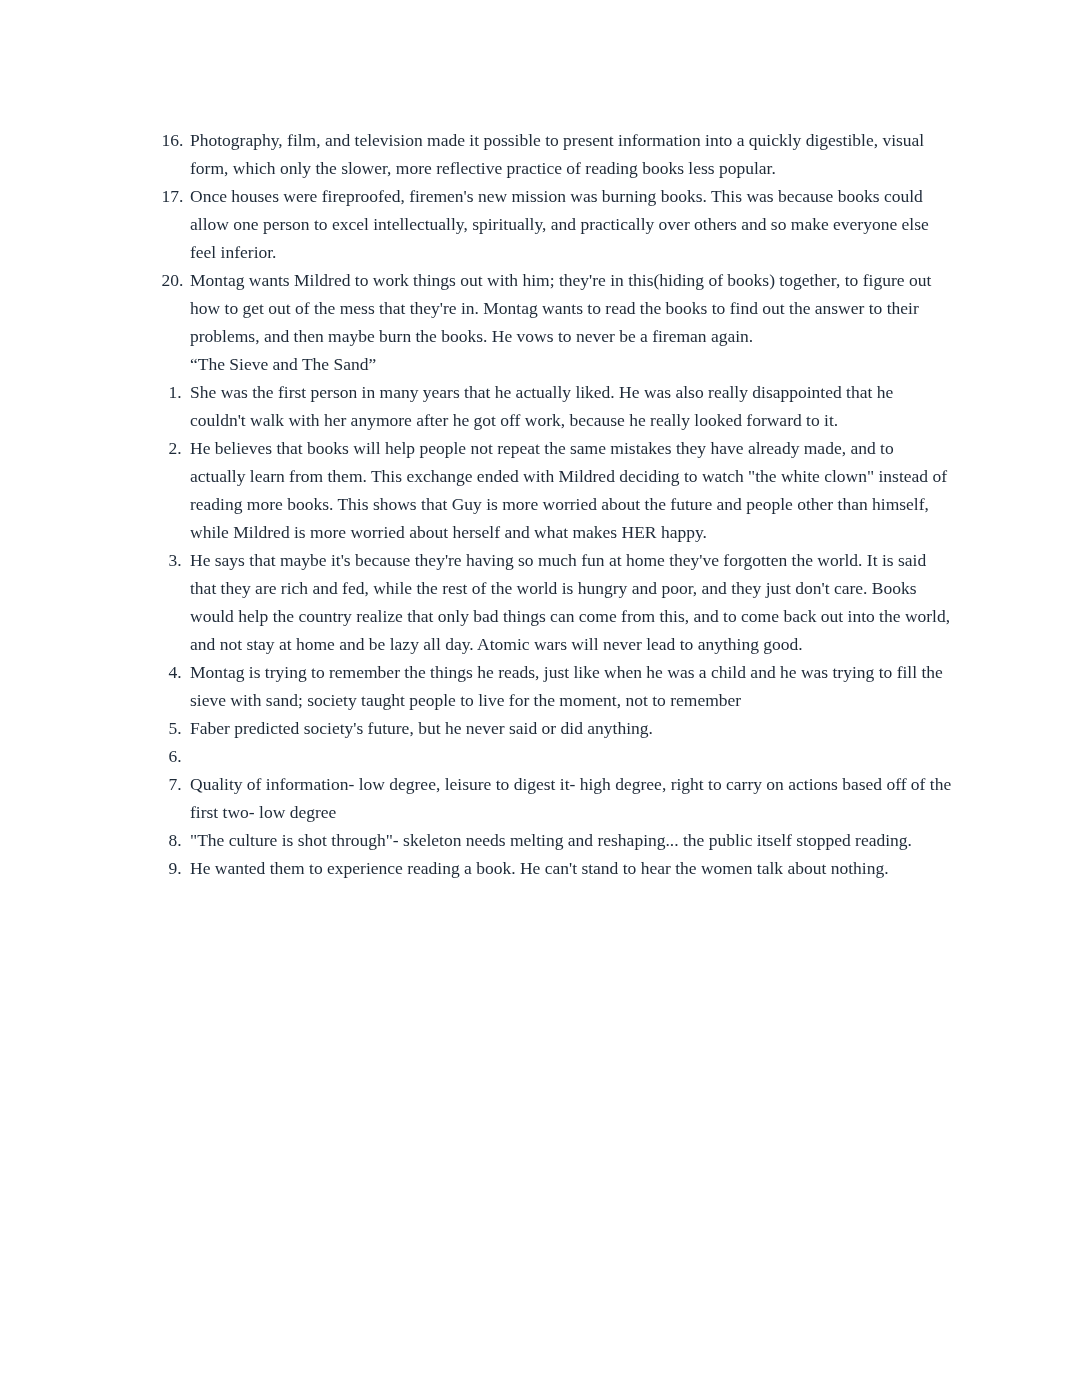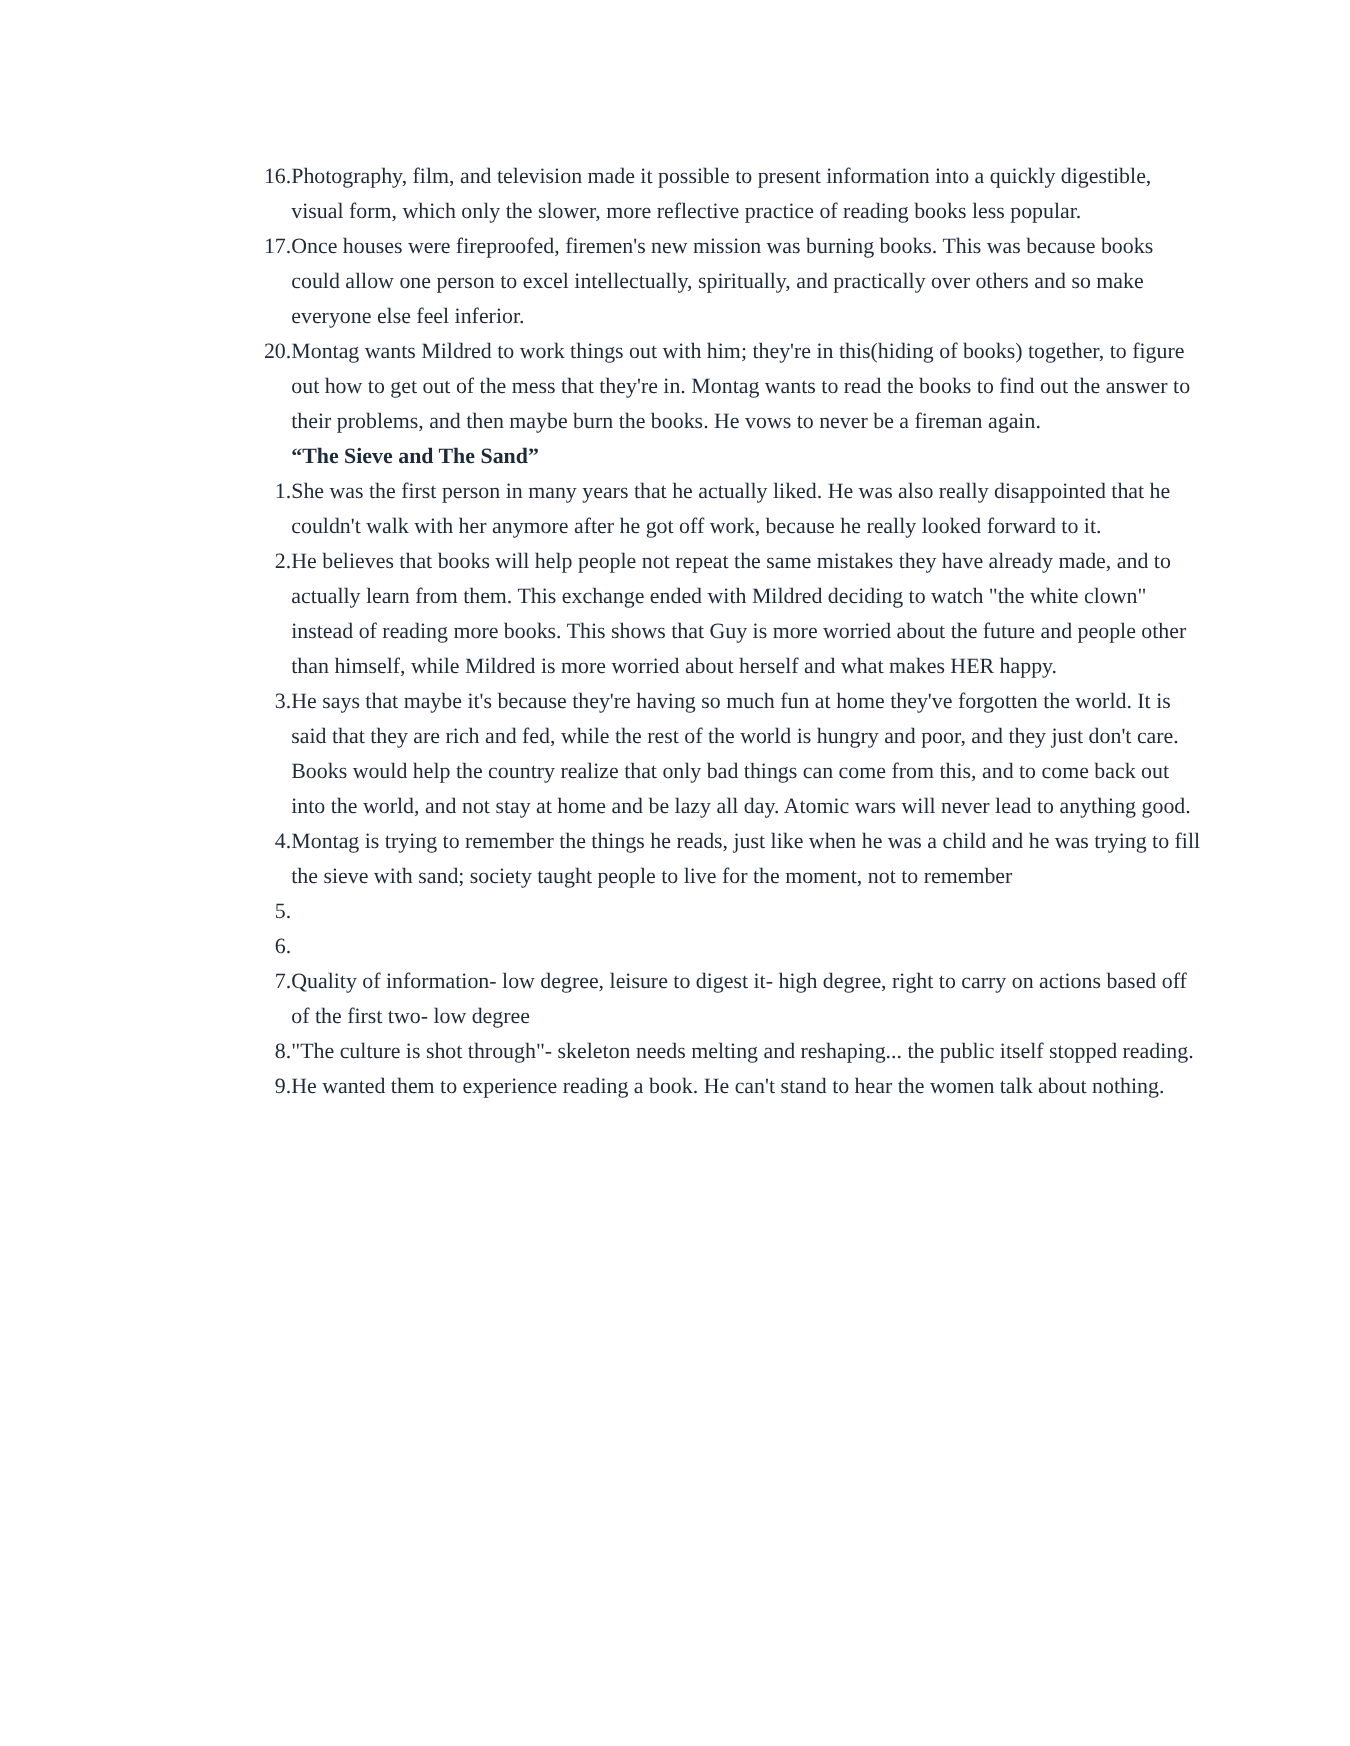--- a/index.html
+++ b/index.html
@@ -21,31 +21,30 @@
   }
   .list { margin: 0; padding: 0; }
   .li {
     display: flex;
     align-items: flex-start;
   }
   .num {
     flex: 0 0 35px;
     width: 35px;
     box-sizing: border-box;
-    text-align: right;
+    text-align: center;
     white-space: nowrap;
-    margin-left: 43px;
   }
   .num.sd { padding-left: 5px; }
   .txt {
     flex: 0 1 auto;
     max-width: 762px;
     text-align: left;
   }
-  .heading { font-weight: bold; }
+  .heading { font-weight: normal; }
 </style>
 </head>
 <body>
 
 <div class="page">
 
   <div class="list">
     <div class="li">
       <span class="num">16.</span>
       <div class="txt">Photography, film, and television made it possible to present information into a quickly digestible, visual form, which only the slower, more reflective practice of reading books less popular.</div>
@@ -77,20 +76,21 @@
     <div class="li">
       <span class="num sd">3.</span>
       <div class="txt">He says that maybe it's because they're having so much fun at home they've forgotten the world. It is said that they are rich and fed, while the rest of the world is hungry and poor, and they just don't care. Books would help the country realize that only bad things can come from this, and to come back out into the world, and not stay at home and be lazy all day. Atomic wars will never lead to anything good.</div>
     </div>
     <div class="li">
       <span class="num sd">4.</span>
       <div class="txt">Montag is trying to remember the things he reads, just like when he was a child and he was trying to fill the sieve with sand; society taught people to live for the moment, not to remember</div>
     </div>
     <div class="li">
       <span class="num sd">5.</span>
+      <div class="txt">Faber predicted society's future, but he never said or did anything.</div>
     </div>
     <div class="li">
       <span class="num sd">6.</span>
     </div>
     <div class="li">
       <span class="num sd">7.</span>
       <div class="txt">Quality of information- low degree, leisure to digest it- high degree, right to carry on actions based off of the first two- low degree</div>
     </div>
     <div class="li">
       <span class="num sd">8.</span>

